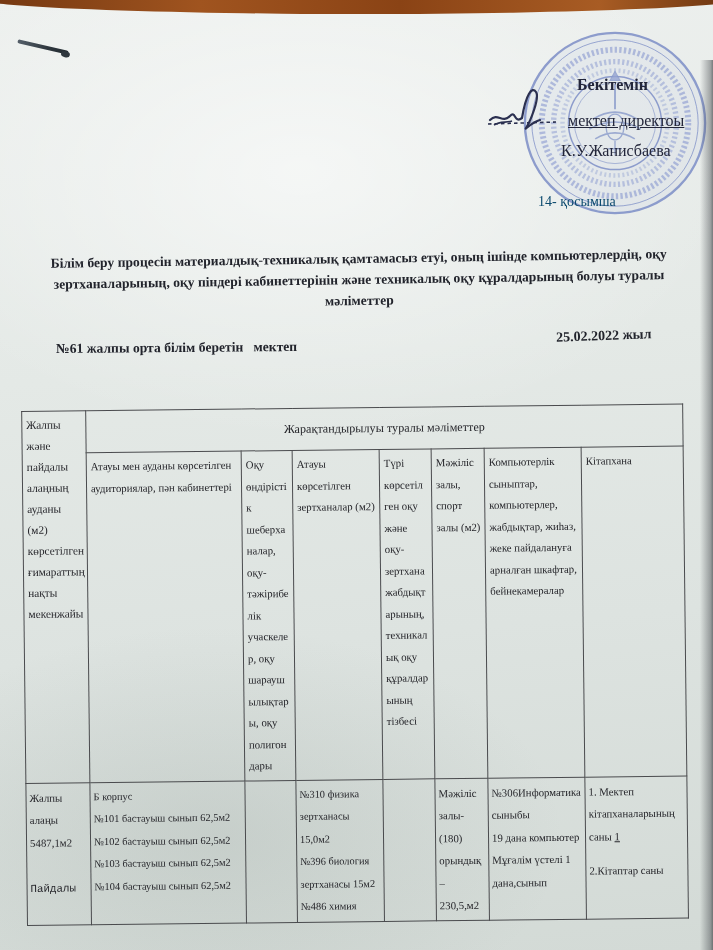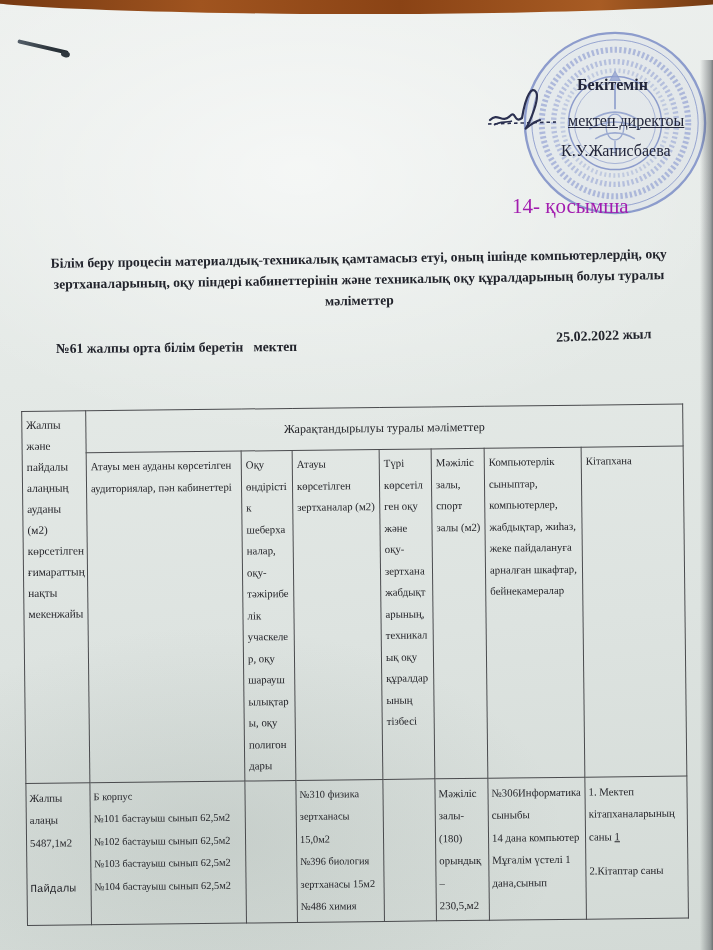--- a/index.html
+++ b/index.html
@@ -32,21 +32,21 @@
   .pen-mark:after{
     content:"";position:absolute;right:-2px;top:1px;width:9px;height:6px;
     background:#2e373e;border-radius:50%;
   }
   .stamp{position:absolute;left:516px;top:24px;width:198px;height:198px;opacity:.88;}
   .approval{position:absolute;left:520px;top:70px;width:190px;color:#23263a;font-size:16px;}
   .approval .l1{position:absolute;left:57px;top:6px;white-space:nowrap;font-weight:bold;}
   .approval .l2{position:absolute;left:48px;top:42px;white-space:nowrap;text-decoration:underline;}
   .approval .l3{position:absolute;left:41px;top:72px;white-space:nowrap;text-align:right;}
   .signature{position:absolute;left:486px;top:78px;width:118px;height:62px;}
-  .appendix{position:absolute;left:512px;top:194px;font-size:21px;color:#a21caf;white-space:nowrap;}
+  .appendix{position:absolute;left:538px;top:194px;font-size:14px;color:#0c4a6e;white-space:nowrap;}
   .title{
     position:absolute;left:30px;top:248px;width:658px;
     text-align:center;font-weight:bold;font-size:13.6px;line-height:21px;color:#22242c;
     transform:rotate(-.9deg);
   }
   .school-line{
     position:absolute;left:56px;top:340px;font-weight:bold;font-size:13.6px;color:#22242c;
     white-space:pre-wrap;transform:rotate(-.5deg);
   }
   .date-line{
@@ -170,21 +170,21 @@
         <td></td>
         <td class="cell-labs">
           <div><span>№310 </span><b>физика</b><span> зертханасы 15,0м2</span></div>
           <div><span>№396 </span><b>биология</b><span> зертханасы 15м2</span></div>
           <div><span>№486 </span><b>химия</b><span></span></div>
         </td>
         <td></td>
         <td>Мәжіліс залы- (180) орындық – 230,5,м2</td>
         <td>
           <div>№306Информатика сыныбы</div>
-          <div>14 дана компьютер</div>
+          <div>19 дана компьютер</div>
           <div>Мұғалім үстелі 1 дана,сынып</div>
         </td>
         <td>
           <div class="lib-l1"><span>1. Мектеп кітапханаларының саны </span><u>1</u></div>
           <div class="lib-l2">2.Кітаптар саны</div>
         </td>
       </tr>
     </tbody>
   </table>
 </div>

